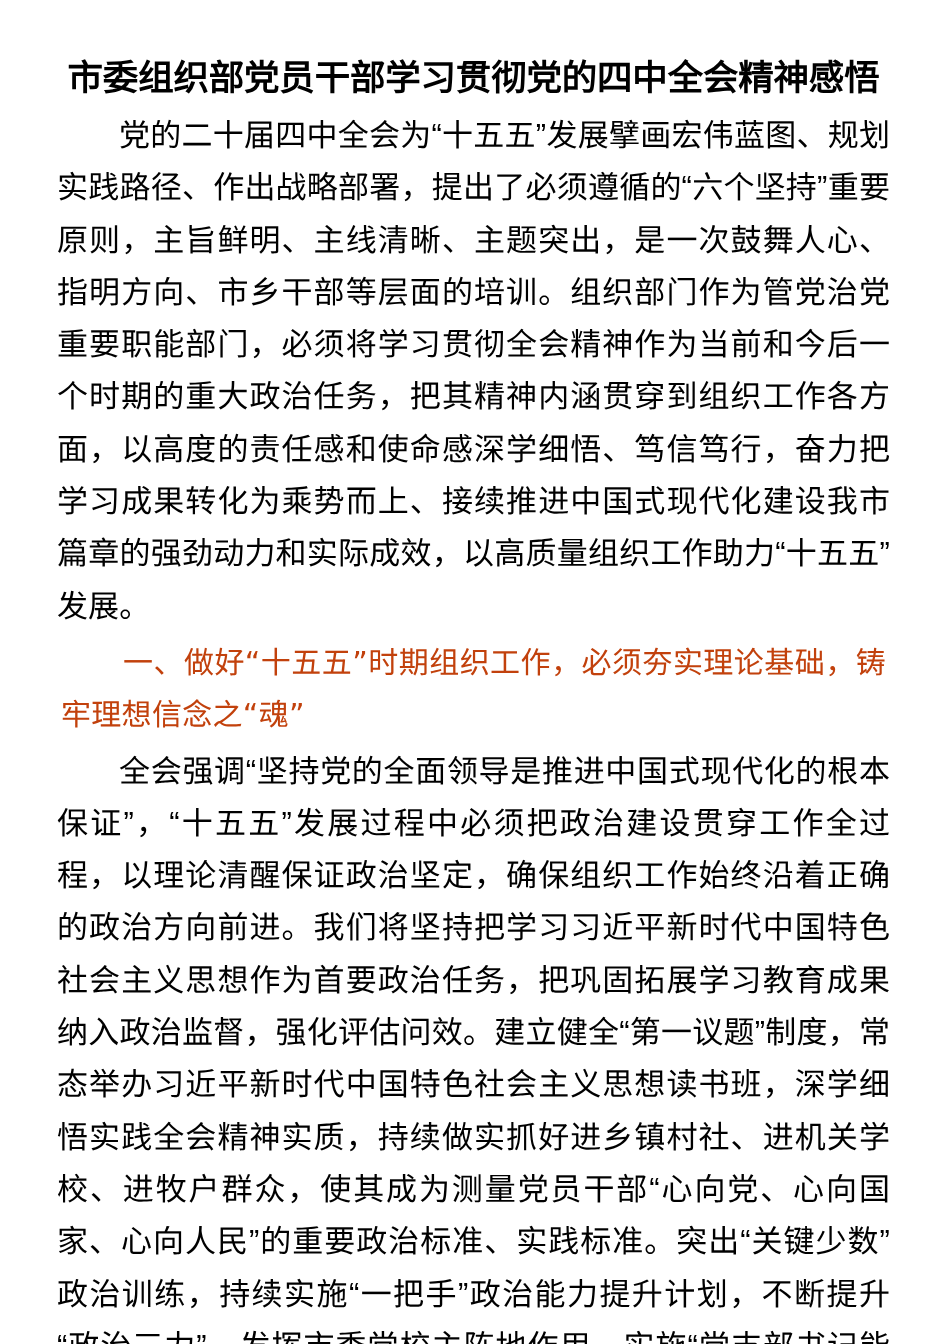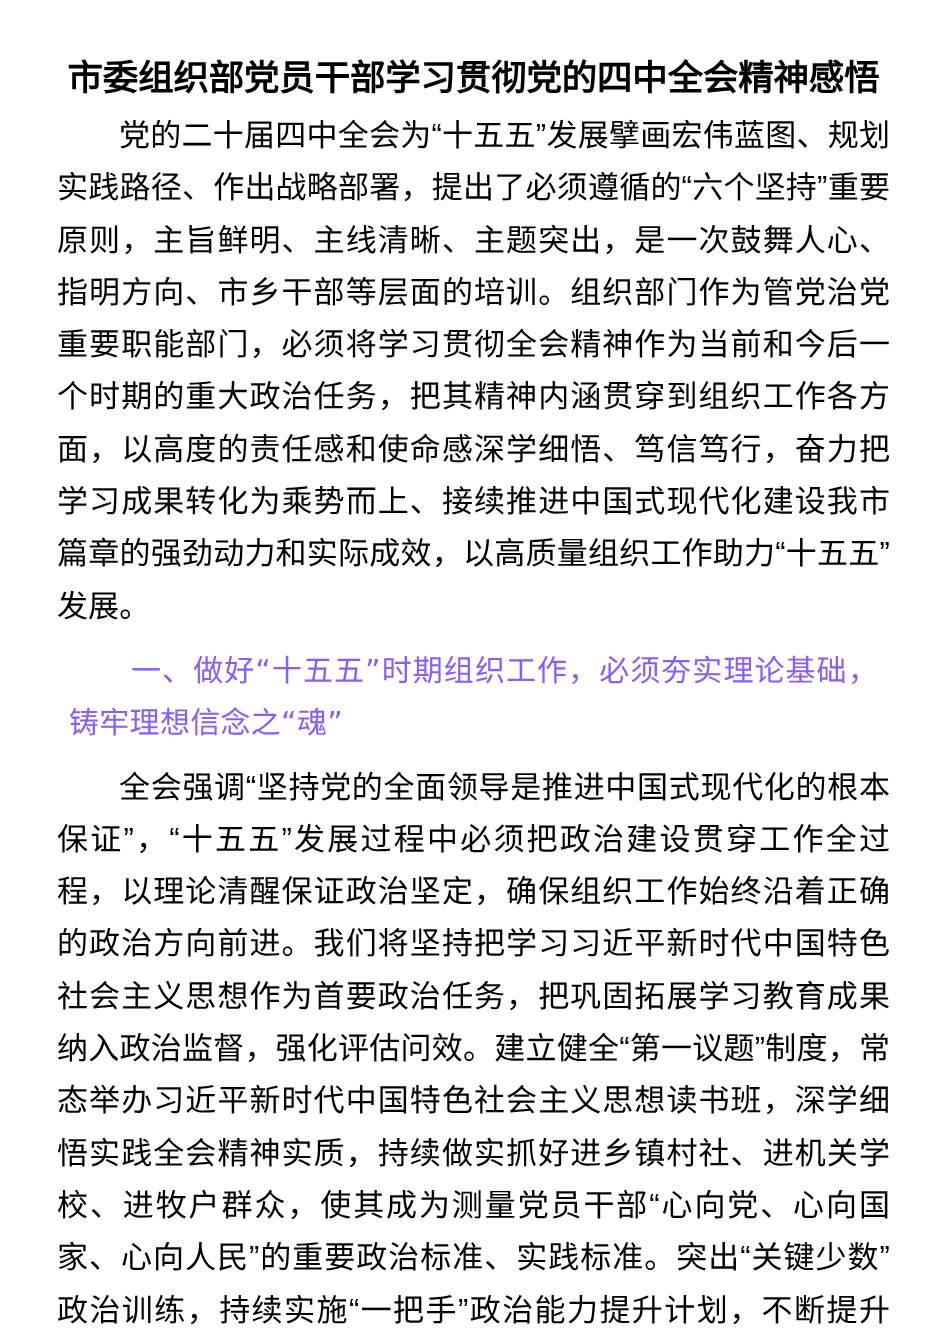--- a/index.html
+++ b/index.html
@@ -58,25 +58,25 @@
 
   .para.first-para {
     margin-top: 6px;
   }
 
   
   .section-heading {
     font-family: "DejaVu Sans", "Liberation Sans", sans-serif;
     font-size: 30px;
     line-height: 52.3px;
-    margin: 12px;
+    margin: 4px;
     text-align: justify;
     text-justify: inter-character;
     text-indent: 62px;
-    color: #8b5cf6;
+    color: #c2410c;
     letter-spacing: 0.3px;
   }
 </style>
 </head>
 <body>
 
 <div class="page">
   <div class="page-body">
 
     <h1 class="doc-title">市委组织部党员干部学习贯彻党的四中全会精神感悟</h1>

